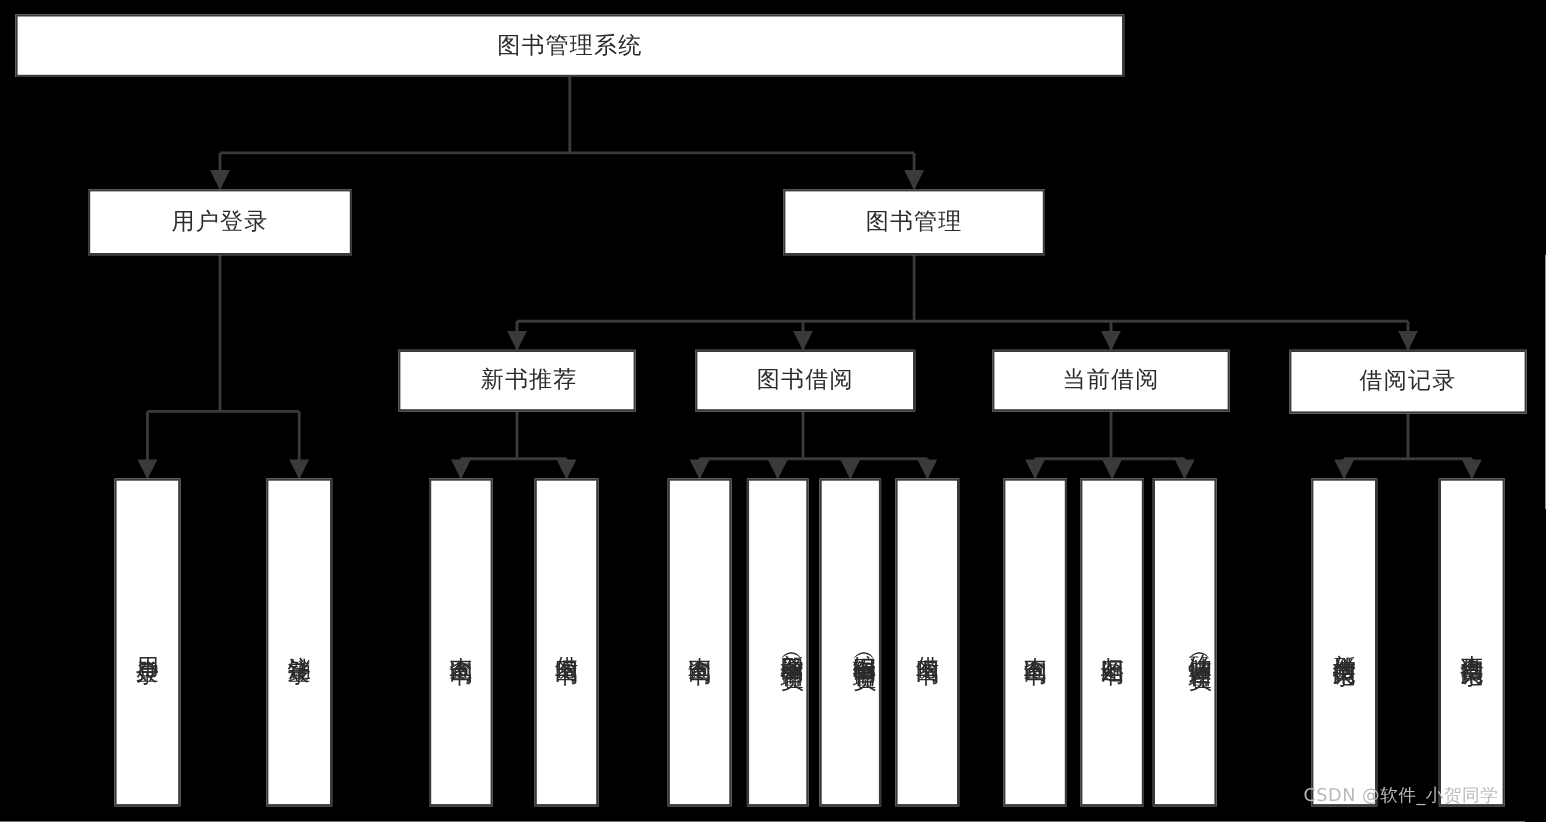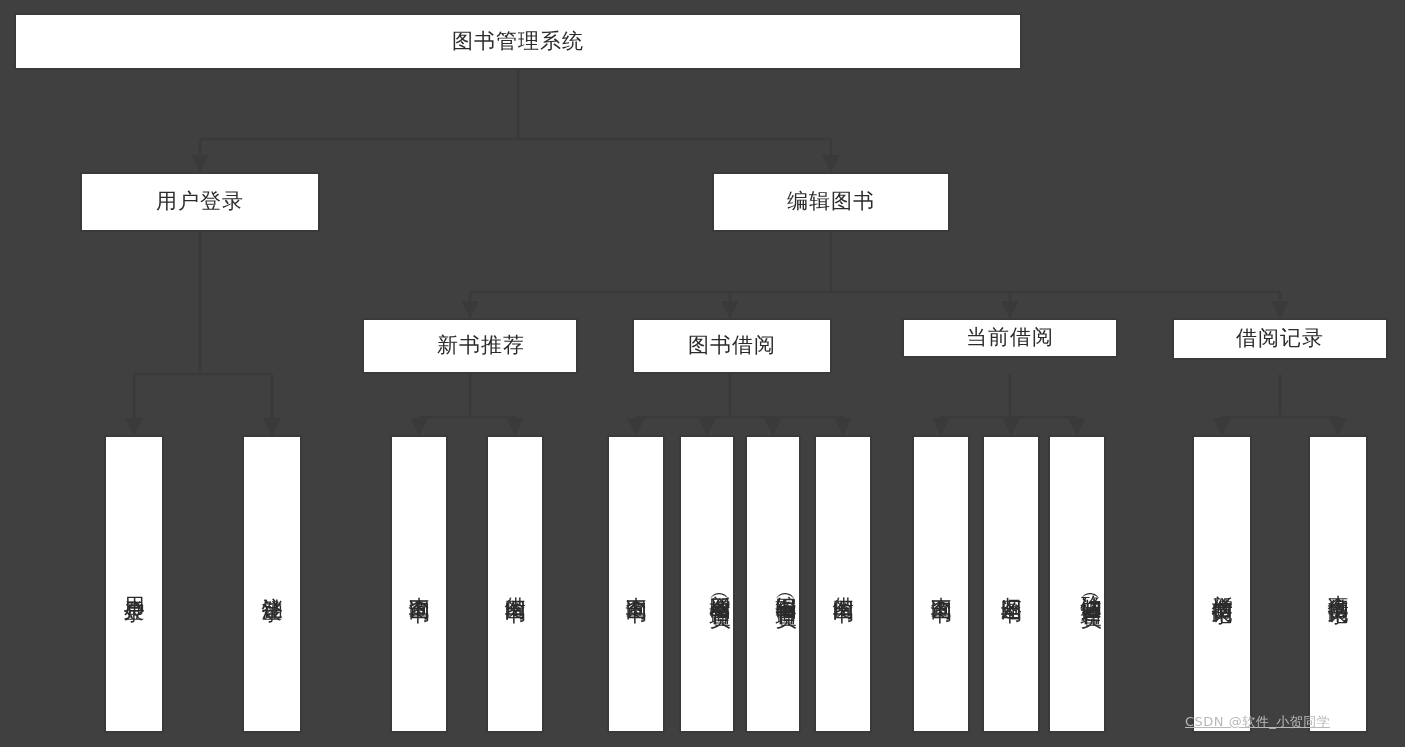--- a/index.html
+++ b/index.html
@@ -7,21 +7,21 @@
     padding: 0;
     background: #ffffff;
   }
   body {
     font-family: "DejaVu Sans", "Liberation Sans", sans-serif;
   }
   #canvas {
     position: relative;
     width: 1405px;
     height: 747px;
-    background: #404040;
+    background: #000000;
     overflow: hidden;
   }
   svg.edges {
     position: absolute;
     left: 0;
     top: 0;
     width: 1405px;
     height: 747px;
     pointer-events: none;
   }
@@ -52,25 +52,24 @@
     padding-top: 6px;
     text-align: left;
   }
   .node.v.mid {
     align-items: center;
     padding-top: 0;
   }
   .watermark {
     position: absolute;
     color: #b9b9b9;
-    font-size: 13px;
+    font-size: 16px;
     letter-spacing: 0.5px;
     white-space: nowrap;
     user-select: none;
-    text-decoration: underline;
   }
 </style>
 </head>
 <body>
 
 <div id="canvas">
   <svg class="edges" viewBox="0 0 1405 747">
     <defs>
       <marker id="arrow" viewBox="0 0 10 10" refX="9" refY="5" markerWidth="7" markerHeight="7" orient="auto-start-reverse" markerUnits="strokeWidth">
         <path d="M 0 0 L 10 5 L 0 10 z" fill="#3a3a3a"></path>
@@ -114,32 +113,32 @@
   </svg>
 
   <div id="node-layer">
       <div class="node h" style="left: 14px; top: 13px; width: 1008px; height: 57px;">
         <span>图书管理系统</span>
       </div>
       <div class="node h" style="left: 80px; top: 172px; width: 240px; height: 60px;">
         <span>用户登录</span>
       </div>
       <div class="node h" style="left: 712px; top: 172px; width: 238px; height: 60px;">
-        <span>编辑图书</span>
+        <span>图书管理</span>
       </div>
       <div class="node h" style="left: 362px; top: 318px; width: 216px; height: 56px; padding-left: 22px;">
         <span>新书推荐</span>
       </div>
       <div class="node h" style="left: 632px; top: 318px; width: 200px; height: 56px;">
         <span>图书借阅</span>
       </div>
-      <div class="node h" style="left: 902px; top: 318px; width: 216px; height: 40px;">
+      <div class="node h" style="left: 902px; top: 318px; width: 216px; height: 56px;">
         <span>当前借阅</span>
       </div>
-      <div class="node h" style="left: 1172px; top: 318px; width: 216px; height: 42px;">
+      <div class="node h" style="left: 1172px; top: 318px; width: 216px; height: 58px;">
         <span>借阅记录</span>
       </div>
       <div class="node v mid" style="left: 104px; top: 435px; width: 60px; height: 298px;">
         <span>用户登录</span>
       </div>
       <div class="node v mid" style="left: 242px; top: 435px; width: 60px; height: 298px;">
         <span>注销登录</span>
       </div>
       <div class="node v mid" style="left: 390px; top: 435px; width: 58px; height: 298px;">
         <span>查询图书</span>

